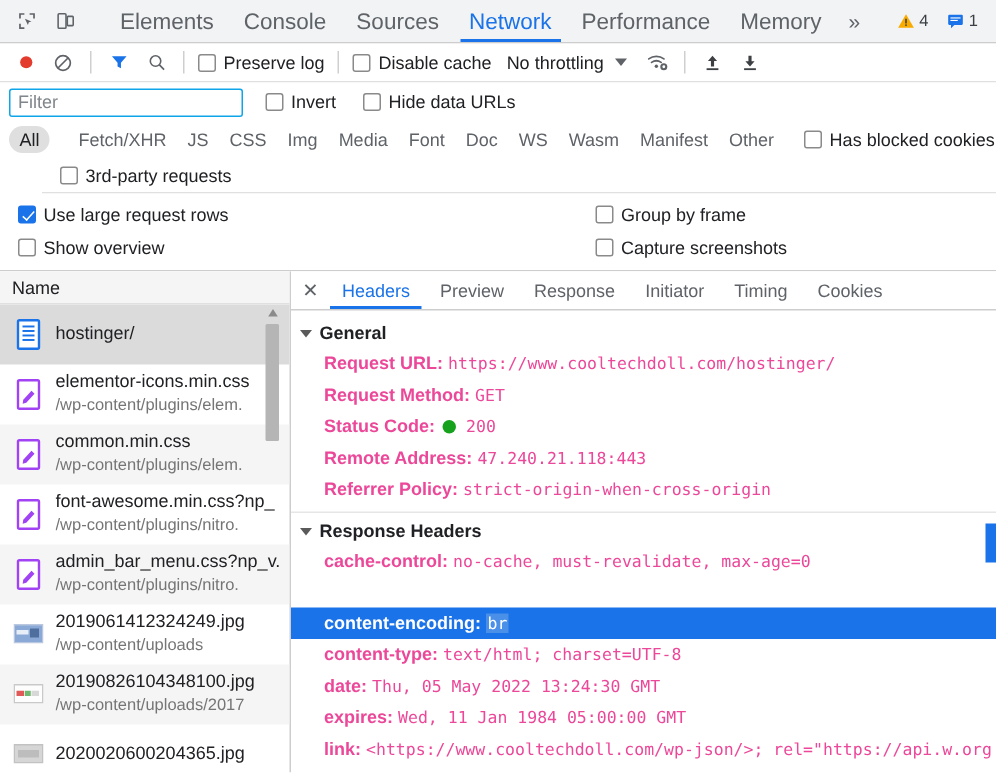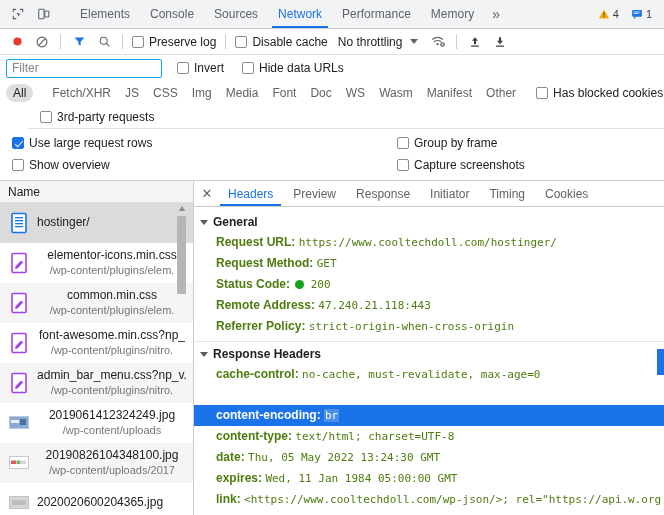--- a/index.html
+++ b/index.html
@@ -26,21 +26,21 @@
   .tb-iconbtn {
     width: 24px; height: 24px;
     display: flex; align-items: center; justify-content: center;
     border-radius: 2px; cursor: pointer;
   }
   .tb-sep { width: 1px; background: #c9c9c9; margin: 6px 4px 6px 3px; }
   .tabs { display: flex; align-items: stretch; flex: 1; }
   .tab {
     display: flex; align-items: center;
     padding: 0 10px;
-    font-size: 12px;
+    font-size: 15px;
     color: #5f6368;
     cursor: pointer;
     position: relative;
     white-space: nowrap;
   }
   .tab.active { color: #1a73e8; }
   .tab.active::after {
     content:""; position:absolute; left:4px; right:4px; bottom:0; height:2px; background:#1a73e8;
   }
   .tab-more { display:flex; align-items:center; padding:0 8px; color:#5f6368; font-size:14px; cursor:pointer; }
@@ -173,21 +173,21 @@
   }
   .list-header {
     height: 22px; min-height: 22px;
     display: flex; align-items: center;
     padding: 0 8px;
     font-size: 12px;
     color: #202124;
     background: #f5f5f5;
     border-bottom: 1px solid #e0e0e0;
   }
-  .list-body { flex: 1; overflow: hidden; position: relative; text-align: center; }
+  .list-body { flex: 1; overflow: hidden; position: relative; }
   .req-row {
     display: flex; align-items: center;
     height: 40px;
     padding: 0 6px 0 8px;
     gap: 7px;
     cursor: pointer;
     border-bottom: 1px solid transparent;
   }
   .req-row.striped { background: #f5f5f5; }
   .req-row.selected { background: #dbdbdb; }
@@ -249,21 +249,21 @@
     border-right: 4px solid transparent;
     border-top: 5px solid #5a5a5a;
     margin-right: 1px;
   }
   .hdr-line {
     font-size: 12px;
     padding: 2px 6px 2px 22px;
     line-height: 17px;
     white-space: nowrap;
     overflow: hidden;
-    color: #4d7c0f;
+    color: #ec4899;
   }
   .hdr-key { font-weight: bold; font-family: "Liberation Sans", sans-serif; }
   .hdr-val { font-family: "DejaVu Sans Mono", monospace; font-size: 11px; }
   .hdr-line.selected { background: #1a73e8; color: #fff; margin-top: 20px; }
   .hdr-line.selected .hdr-key { color: #fff; }
   .hdr-line.selected .hdr-val { background: #4a90e8; color: #fff; padding: 0 1px; }
   .status-dot {
     display: inline-block; width: 9px; height: 9px; border-radius: 50%;
     background: #17a21d; margin: 0 3px -1px 2px;
   }

